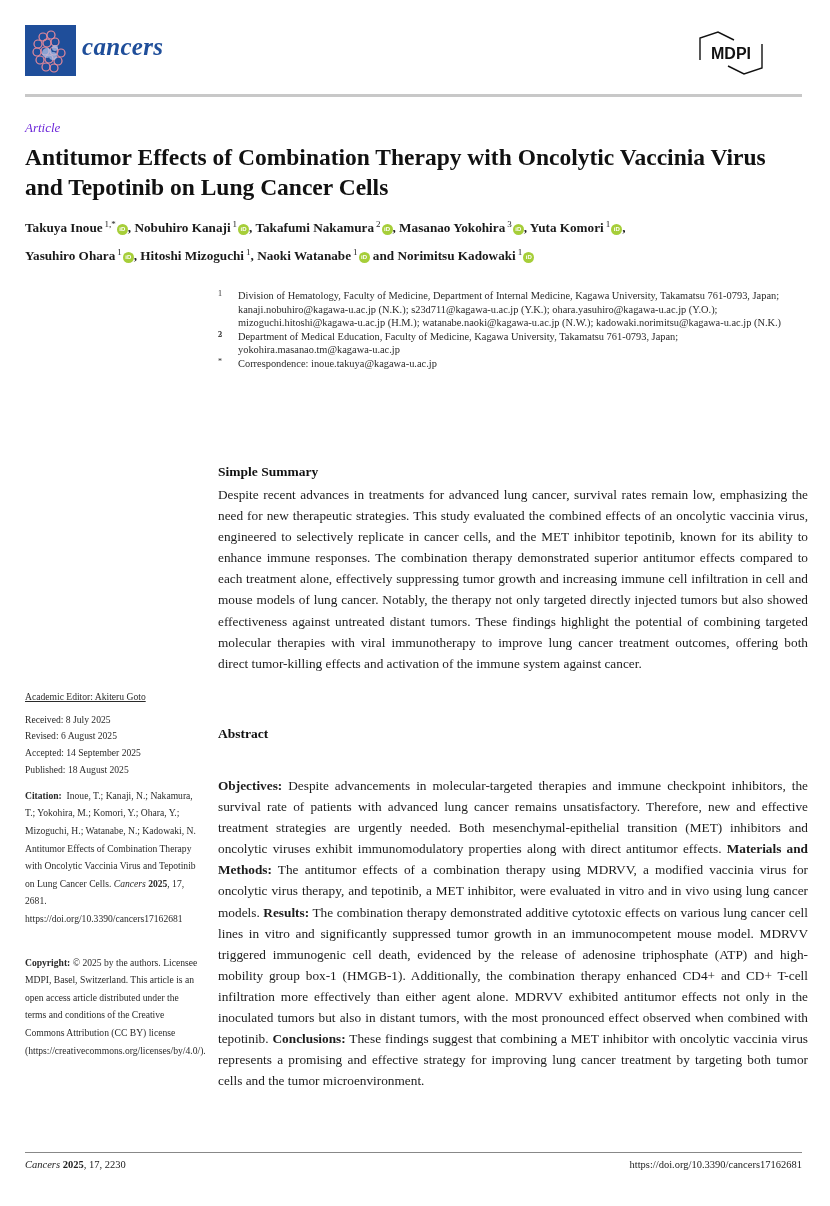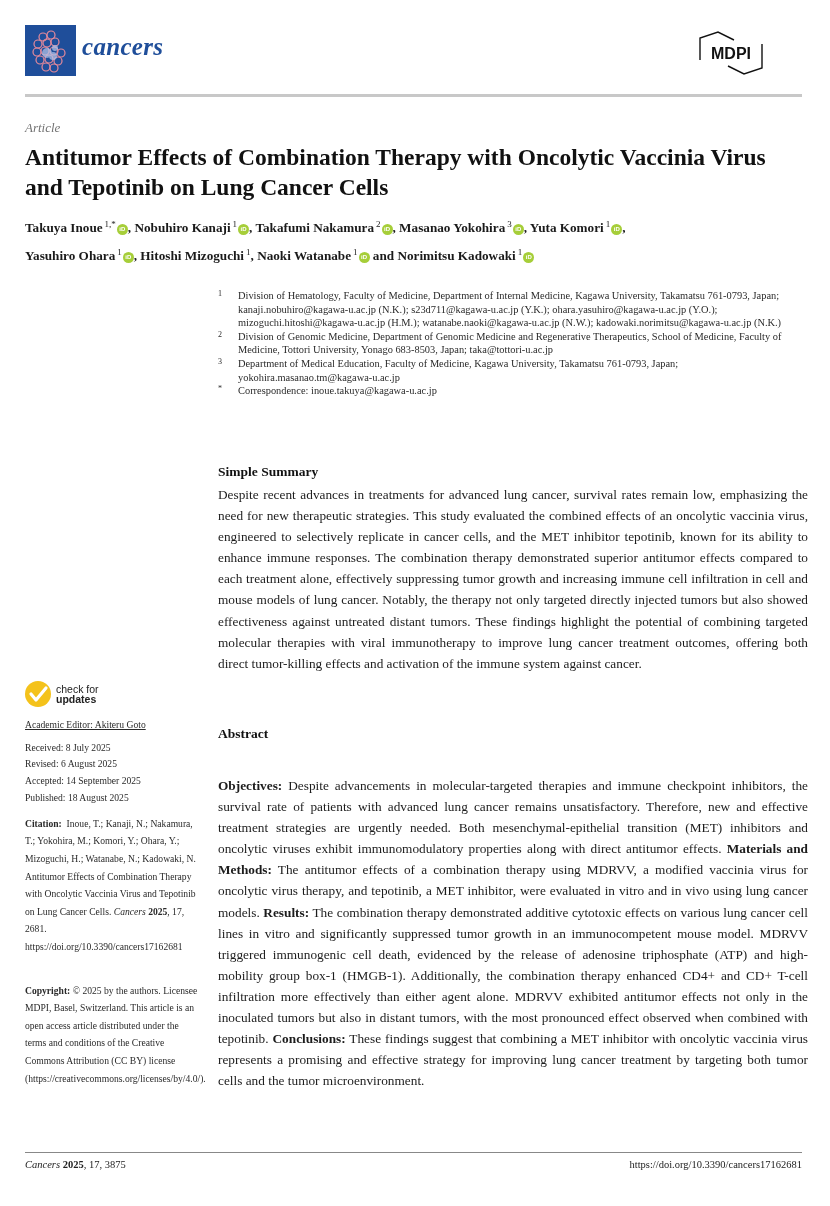--- a/index.html
+++ b/index.html
@@ -6,21 +6,21 @@
   html, body { width: 830px; height: 1206px; background: #ffffff; overflow: hidden; }
   body { position: relative; font-family: "Liberation Serif", "DejaVu Serif", serif; color: #1a1a1a; }
 
   .header { position: absolute; left: 0; top: 0; width: 830px; height: 100px; }
   .journal-logo { position: absolute; left: 25px; top: 25px; width: 51px; height: 51px; background: #1f4e9a; overflow: hidden; }
   .journal-logo svg { display: block; }
   .journal-name { position: absolute; left: 82px; top: 33px; font-family: "Liberation Serif", serif; font-style: italic; font-weight: bold; font-size: 25px; color: #1f4e9a; letter-spacing: 0.3px; }
   .publisher-logo { position: absolute; left: 696px; top: 30px; width: 70px; height: 46px; }
   .header-rule { position: absolute; left: 25px; top: 94px; width: 777px; height: 3px; background: #c8c8c8; }
 
-  .article-type { position: absolute; left: 25px; top: 120px; font-style: italic; font-size: 13px; color: #737373; }
+  .article-type { position: absolute; left: 25px; top: 120px; font-style: italic; font-size: 13px; color: #6d28d9; }
   .title { position: absolute; left: 25px; top: 142px; width: 760px; font-family: "Liberation Serif", serif; font-weight: bold; font-size: 23.5px; line-height: 30px; color: #111; }
 
   .authors { position: absolute; left: 25px; top: 212px; width: 780px; font-weight: bold; font-size: 13.2px; line-height: 24px; color: #1a1a1a; }
   .authors sup { font-weight: normal; font-size: 9px; vertical-align: 5px; margin-left: 2px; }
   .orcid { display: inline-block; width: 11px; height: 11px; border-radius: 50%; background: #a6ce39; color: #fff; font-family: "Liberation Sans", sans-serif; font-size: 6px; font-weight: bold; line-height: 11px; text-align: center; vertical-align: 1px; margin-left: 1px; }
 
   .affiliations { position: absolute; left: 218px; top: 289px; width: 590px; font-size: 10.4px; line-height: 13.6px; color: #2a2a2a; }
   .aff { position: relative; padding-left: 20px; }
   .aff-num { position: absolute; left: 0; top: -2px; font-size: 8px; }
 
@@ -87,37 +87,26 @@
   <div class="header-rule"></div>
 </div>
 
 <div class="article-type">Article</div>
 <h1 class="title">Antitumor Effects of Combination Therapy with Oncolytic Vaccinia Virus and Tepotinib on Lung Cancer Cells</h1>
 
 <div class="authors" id="authors"><span>Takuya Inoue</span><sup>1,*</sup><span class="orcid" style="background: rgb(166, 206, 57);">iD</span><span>, </span><span>Nobuhiro Kanaji</span><sup>1</sup><span class="orcid" style="background: rgb(166, 206, 57);">iD</span><span>, </span><span>Takafumi Nakamura</span><sup>2</sup><span class="orcid" style="background: rgb(166, 206, 57);">iD</span><span>, </span><span>Masanao Yokohira</span><sup>3</sup><span class="orcid" style="background: rgb(166, 206, 57);">iD</span><span>, </span><span>Yuta Komori</span><sup>1</sup><span class="orcid" style="background: rgb(166, 206, 57);">iD</span><span>,</span><br><span>Yasuhiro Ohara</span><sup>1</sup><span class="orcid" style="background: rgb(166, 206, 57);">iD</span><span>, </span><span>Hitoshi Mizoguchi</span><sup>1</sup><span>, </span><span>Naoki Watanabe</span><sup>1</sup><span class="orcid" style="background: rgb(166, 206, 57);">iD</span><span> and </span><span>Norimitsu Kadowaki</span><sup>1</sup><span class="orcid" style="background: rgb(166, 206, 57);">iD</span><span></span></div>
 
 <div class="affiliations" id="affiliations">
     <div class="aff"><span class="aff-num">1</span><span>Division of Hematology, Faculty of Medicine, Department of Internal Medicine, Kagawa University, Takamatsu 761-0793, Japan; kanaji.nobuhiro@kagawa-u.ac.jp (N.K.); s23d711@kagawa-u.ac.jp (Y.K.); ohara.yasuhiro@kagawa-u.ac.jp (Y.O.); mizoguchi.hitoshi@kagawa-u.ac.jp (H.M.); watanabe.naoki@kagawa-u.ac.jp (N.W.); kadowaki.norimitsu@kagawa-u.ac.jp (N.K.)</span></div>
-    <div class="aff"><span class="aff-num">2</span><span>Division of Genomic Medicine, Department of Genomic Medicine and Regenerative Therapeutics, School of Medicine, Faculty of Medicine, Tottori University, Yonago 683-8503, Japan; taka@tottori-u.ac.jp</span></div>
+    <div class="aff"><span class="aff-num">2</span></div>
     <div class="aff"><span class="aff-num">3</span><span>Department of Medical Education, Faculty of Medicine, Kagawa University, Takamatsu 761-0793, Japan; yokohira.masanao.tm@kagawa-u.ac.jp</span></div>
     <div class="aff"><span class="aff-num">*</span><span>Correspondence: inoue.takuya@kagawa-u.ac.jp</span></div>
   </div>
 
 <div class="left-col">
-  <div class="cfu">
-    <div class="cfu-icon">
-      <svg width="26" height="26" viewBox="0 0 26 26">
-          <polyline points="6,13 11,19 21,7" fill="none" stroke="#fff" stroke-width="3.2" stroke-linecap="round" stroke-linejoin="round"></polyline>
-        </svg>
-    </div>
-    <div class="cfu-text">
-      <div>check for</div>
-      <div><b>updates</b></div>
-    </div>
-  </div>
   <div class="editor">Academic Editor: Akiteru Goto</div>
   <div class="dates">
     <div>Received: 8 July 2025</div>
     <div>Revised: 6 August 2025</div>
     <div>Accepted: 14 September 2025</div>
     <div>Published: 18 August 2025</div>
   </div>
   <div class="citation">
     <span class="lbl">Citation:</span>&nbsp;
     <span>Inoue, T.; Kanaji, N.; Nakamura, T.; Yokohira, M.; Komori, Y.; Ohara, Y.; Mizoguchi, H.; Watanabe, N.; Kadowaki, N. Antitumor Effects of Combination Therapy with Oncolytic Vaccinia Virus and Tepotinib on Lung Cancer Cells.</span>
@@ -130,14 +119,14 @@
   </div>
 </div>
 
 <div class="section-head simple-summary-head">Simple Summary</div>
 <p class="body-text simple-summary-text">Despite recent advances in treatments for advanced lung cancer, survival rates remain low, emphasizing the need for new therapeutic strategies. This study evaluated the combined effects of an oncolytic vaccinia virus, engineered to selectively replicate in cancer cells, and the MET inhibitor tepotinib, known for its ability to enhance immune responses. The combination therapy demonstrated superior antitumor effects compared to each treatment alone, effectively suppressing tumor growth and increasing immune cell infiltration in cell and mouse models of lung cancer. Notably, the therapy not only targeted directly injected tumors but also showed effectiveness against untreated distant tumors. These findings highlight the potential of combining targeted molecular therapies with viral immunotherapy to improve lung cancer treatment outcomes, offering both direct tumor-killing effects and activation of the immune system against cancer.</p>
 
 <div class="section-head abstract-head">Abstract</div>
 <p class="body-text abstract-text"><b>Objectives:</b><span> Despite advancements in molecular-targeted therapies and immune checkpoint inhibitors, the survival rate of patients with advanced lung cancer remains unsatisfactory. Therefore, new and effective treatment strategies are urgently needed. Both mesenchymal-epithelial transition (MET) inhibitors and oncolytic viruses exhibit immunomodulatory properties along with direct antitumor effects. </span><b>Materials and Methods:</b><span> The antitumor effects of a combination therapy using MDRVV, a modified vaccinia virus for oncolytic virus therapy, and tepotinib, a MET inhibitor, were evaluated in vitro and in vivo using lung cancer models. </span><b>Results:</b><span> The combination therapy demonstrated additive cytotoxic effects on various lung cancer cell lines in vitro and significantly suppressed tumor growth in an immunocompetent mouse model. MDRVV triggered immunogenic cell death, evidenced by the release of adenosine triphosphate (ATP) and high-mobility group box-1 (HMGB-1). Additionally, the combination therapy enhanced CD4+ and CD+ T-cell infiltration more effectively than either agent alone. MDRVV exhibited antitumor effects not only in the inoculated tumors but also in distant tumors, with the most pronounced effect observed when combined with tepotinib. </span><b>Conclusions:</b><span> These findings suggest that combining a MET inhibitor with oncolytic vaccinia virus represents a promising and effective strategy for improving lung cancer treatment by targeting both tumor cells and the tumor microenvironment.</span></p>
 
 <div class="footer-rule"></div>
-<div class="footer-left"><i>Cancers</i> <b>2025</b><span>, 17, 3875</span></div>
+<div class="footer-left"><i>Cancers</i> <b>2025</b><span>, 17, 2230</span></div>
 <div class="footer-right">https://doi.org/10.3390/cancers17162681</div>
 
 </body></html>

